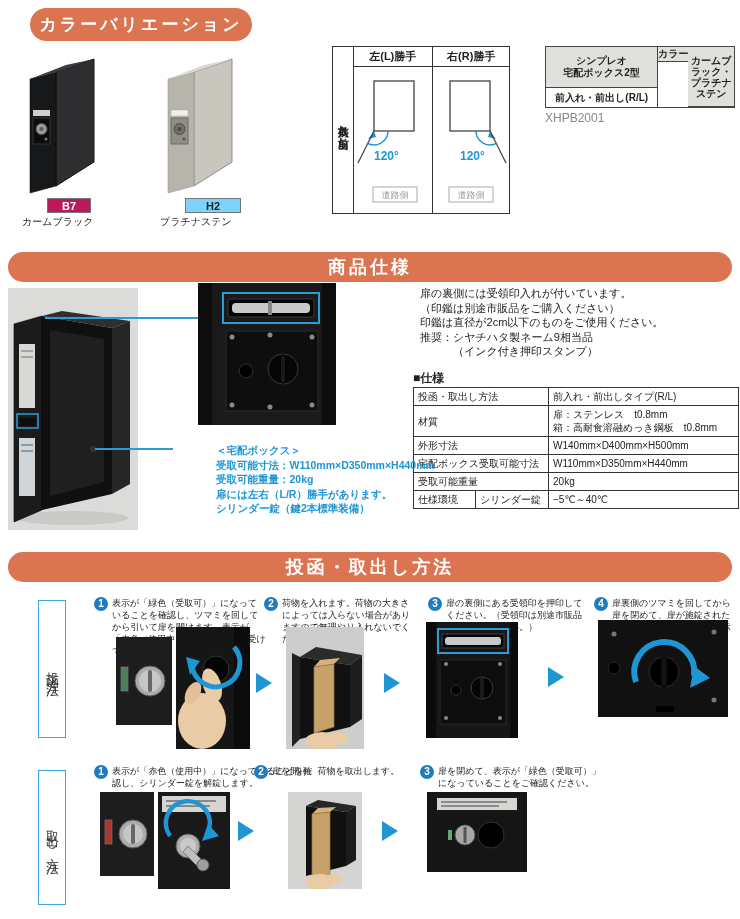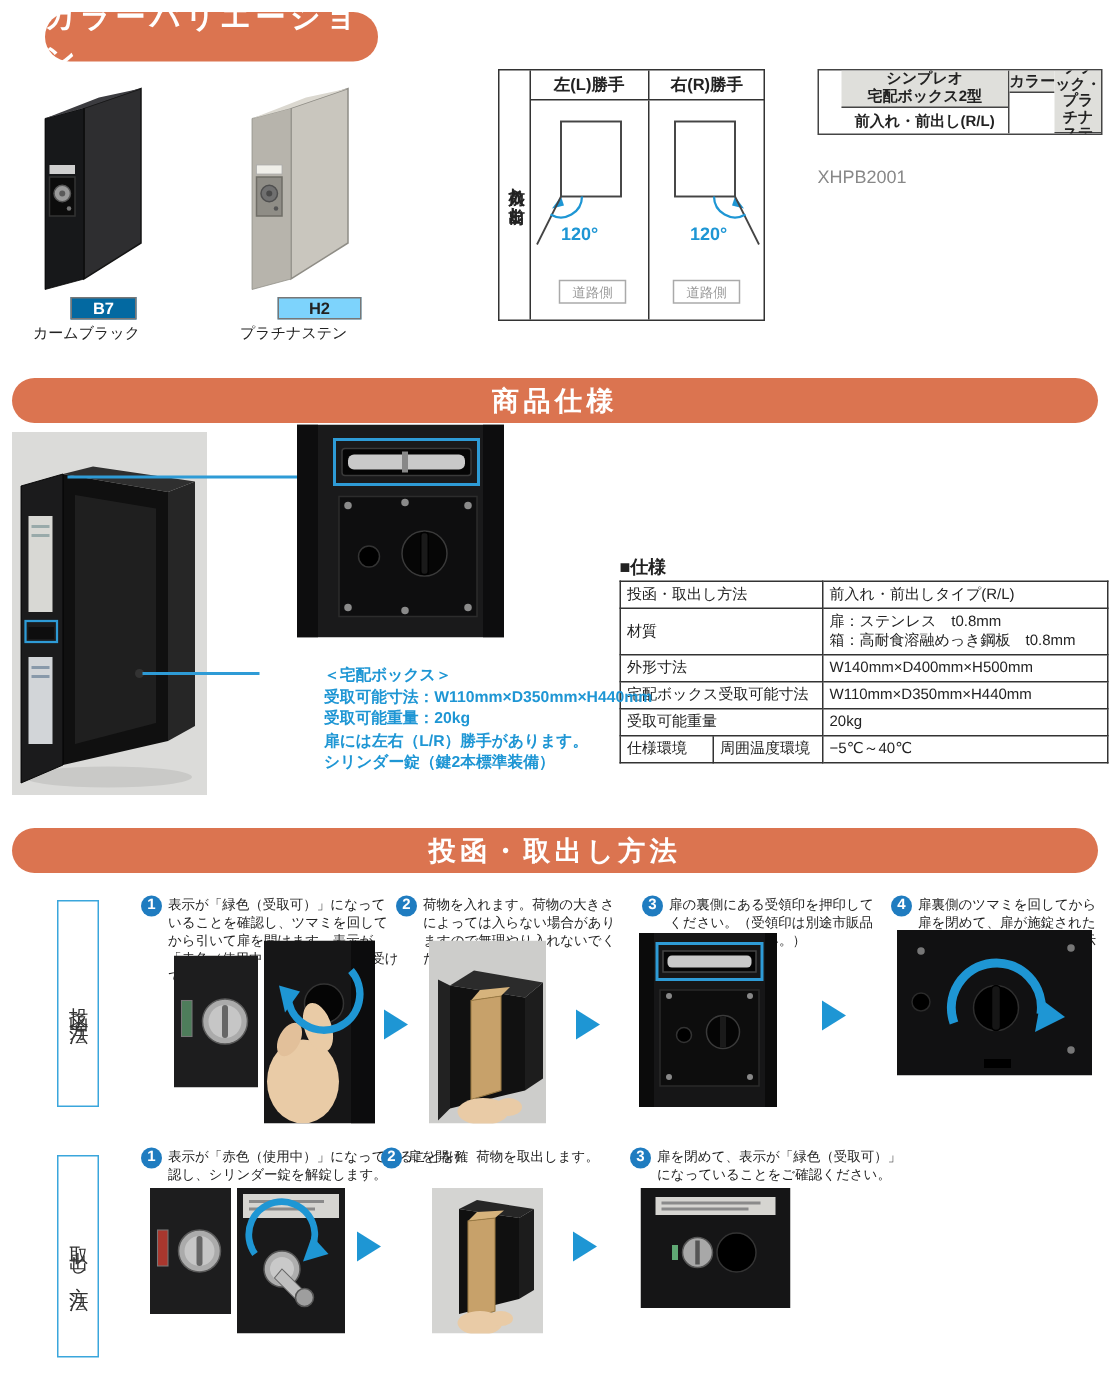--- a/index.html
+++ b/index.html
@@ -19,35 +19,35 @@
 table.spec td{border:1px solid #333;padding:2px 4px;vertical-align:middle;line-height:13px;}
 .callout{color:#1E96D4;font-size:10.5px;line-height:14.5px;font-weight:bold;}
 .note{font-size:11px;line-height:14.6px;color:#222;}
 .hdrcell{display:flex;align-items:center;justify-content:center;font-weight:bold;text-align:center;}
 </style>
 </head>
 <body>
 
 <div class="page">
 
-  <div class="pill abs" style="left:30px;top:8px;width:222px;height:33px;font-size:20px;">
+  <div class="pill abs" style="left:30px;top:8px;width:222px;height:33px;font-size:17px;">
     <span>カラーバリエーション</span>
   </div>
 
   <svg class="abs" style="left:20px;top:46px;" width="82" height="150" viewBox="0 0 82 150">
     <polygon points="36,26 74,13 74,116 36,140" fill="#2E2E30" stroke="#151515" stroke-width="1"></polygon>
     <polygon points="10,33 36,26 36,140 10,147" fill="#17181A" stroke="#000" stroke-width="0.5"></polygon>
     <polygon points="10,33 36,26 74,13 46,19" fill="#3C3C40"></polygon>
     <rect x="13" y="64" width="17" height="6" fill="#CFCFCF"></rect>
     <rect x="13" y="72" width="17" height="26" fill="#0C0C0C" stroke="#333"></rect>
     <circle cx="21.5" cy="83" r="5.5" fill="#9A9A9A" stroke="#555"></circle>
     <circle cx="21.5" cy="83" r="2" fill="#5A5A5A"></circle>
     <circle cx="26" cy="93" r="1.5" fill="#777"></circle>
   </svg>
-  <div class="swatch abs" style="left:47px;top:198px;width:44px;height:15px;background:#0369a1;color:#fff;">
+  <div class="swatch abs" style="left:47px;top:198px;width:44px;height:15px;background:#be185d;color:#fff;">
     <span>B7</span>
   </div>
   <div class="cap abs" style="left:22px;top:215px;width:94px;">カームブラック</div>
 
   <svg class="abs" style="left:158px;top:46px;" width="82" height="150" viewBox="0 0 82 150">
     <polygon points="36,26 74,13 74,116 36,140" fill="#C9C6BE" stroke="#8F8D86" stroke-width="1"></polygon>
     <polygon points="10,33 36,26 36,140 10,147" fill="#B7B4AC" stroke="#8F8D86" stroke-width="0.5"></polygon>
     <polygon points="10,33 36,26 74,13 46,19" fill="#DBD8D0"></polygon>
     <rect x="13" y="64" width="17" height="6" fill="#F0EFE9" stroke="#aaa" stroke-width="0.5"></rect>
     <rect x="13" y="72" width="17" height="26" fill="#8F8D86" stroke="#6f6d66"></rect>
@@ -80,21 +80,21 @@
       <rect x="17" y="14" width="40" height="50" fill="none" stroke="#444" stroke-width="1.3"></rect>
       <polygon points="57,64 63,72 55,70" fill="#1E96D4"></polygon>
       <line x1="57" y1="64" x2="73" y2="96" stroke="#444" stroke-width="1.2"></line>
       <path d="M43,64 A14,14 0 0 0 64,76" fill="none" stroke="#1E96D4" stroke-width="1.5"></path>
       <text x="27" y="93" font-size="12" font-weight="bold" fill="#1E96D4">120°</text>
       <rect x="16" y="120" width="44" height="15" fill="#fff" stroke="#AAA"></rect>
       <text x="38" y="131" font-size="9" fill="#999" text-anchor="middle">道路側</text>
     </svg>
   </div>
 
-  <div class="abs" style="left:545px;top:46px;width:190px;height:44px;border:1px solid #444;font-size:10px;font-weight:bold;display:flex;overflow:hidden;padding-left:15px;">
+  <div class="abs" style="left:545px;top:46px;width:190px;height:62px;border:1px solid #444;font-size:10px;font-weight:bold;display:flex;overflow:hidden;">
     <div style="width:112px;border-right:1px solid #444;display:flex;flex-direction:column;">
       <div class="pre hdrcell" style="flex:1;background:#DFDFDB;border-bottom:1px solid #444;text-align:center;line-height:12px;">シンプレオ
 宅配ボックス2型</div>
       <div class="hdrcell" style="height:19px;">前入れ・前出し(R/L)</div>
     </div>
     <div style="flex:1;display:flex;flex-direction:row;">
       <div class="hdrcell" style="height:15px;background:#DFDFDB;border-bottom:1px solid #444;">カラー</div>
       <div class="pre hdrcell" style="flex:1;background:#DFDFDB;border-bottom:1px solid #444;text-align:center;line-height:11px;">カームブラック・
 プラチナステン</div>
       <div style="height:19px;"></div>
@@ -139,20 +139,25 @@
     <rect x="82.5" y="72" width="5" height="28" rx="2" fill="#1A1A1A" stroke="#000"></rect>
     <circle cx="48" cy="88" r="7" fill="#000" stroke="#333"></circle>
     <circle cx="34" cy="54" r="2.5" fill="#8A8A8A"></circle>
       <circle cx="114" cy="54" r="2.5" fill="#8A8A8A"></circle>
     <circle cx="34" cy="122" r="2.5" fill="#8A8A8A"></circle>
       <circle cx="114" cy="122" r="2.5" fill="#8A8A8A"></circle>
     <circle cx="72" cy="52" r="2.5" fill="#8A8A8A"></circle>
       <circle cx="72" cy="124" r="2.5" fill="#8A8A8A"></circle>
   </svg>
 
+  <div class="note pre abs" style="left:420px;top:286px;width:315px;">扉の裏側には受領印入れが付いています。
+（印鑑は別途市販品をご購入ください）
+印鑑は直径が2cm以下のものをご使用ください。
+推奨：シヤチハタ製ネーム9相当品
+　　　（インク付き押印スタンプ）</div>
 
   <div class="abs" style="left:413px;top:370px;font-size:12px;font-weight:bold;">■仕様</div>
   <table class="spec abs" style="left:413px;top:387px;width:325px;">
     <colgroup>
         <col style="width:62px">
         <col style="width:73px">
         <col style="width:190px">
       </colgroup>
     <tbody>
         <tr>
@@ -171,21 +176,21 @@
     <tr>
       <td colspan="2">宅配ボックス受取可能寸法</td>
       <td>W110mm×D350mm×H440mm</td>
         </tr>
     <tr>
       <td colspan="2">受取可能重量</td>
       <td>20kg</td>
         </tr>
     <tr>
       <td>仕様環境</td>
-      <td>周囲温度環境</td>
+      <td>シリンダー錠</td>
       <td>−5℃～40℃</td>
         </tr>
   </tbody>
     </table>
 
   <div class="abs" style="left:90px;top:446px;width:6px;height:6px;border-radius:50%;background:#333;"></div>
   <div class="abs" style="left:95px;top:448px;width:78px;height:1.5px;background:#2E9BD6;"></div>
   <div class="callout pre abs" style="left:176px;top:443px;width:235px;margin-left:40px;">＜宅配ボックス＞
 受取可能寸法：W110mm×D350mm×H440mm
 受取可能重量：20kg

